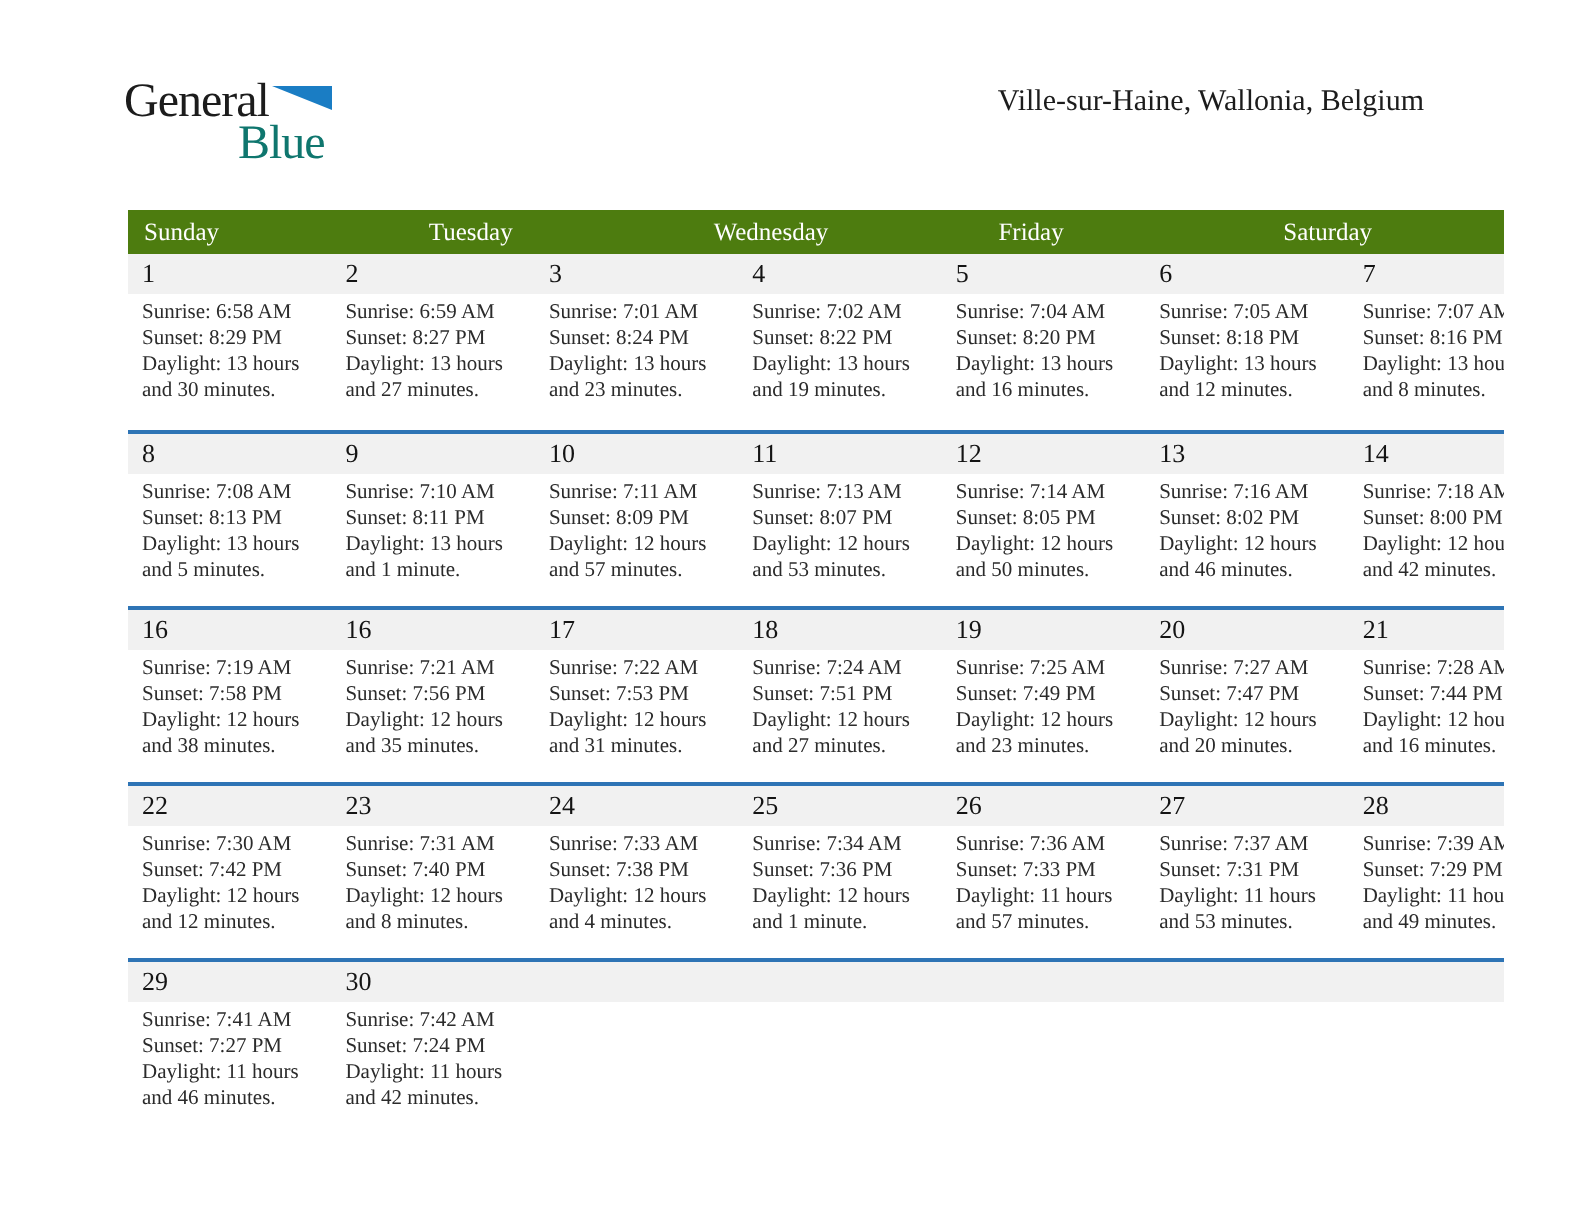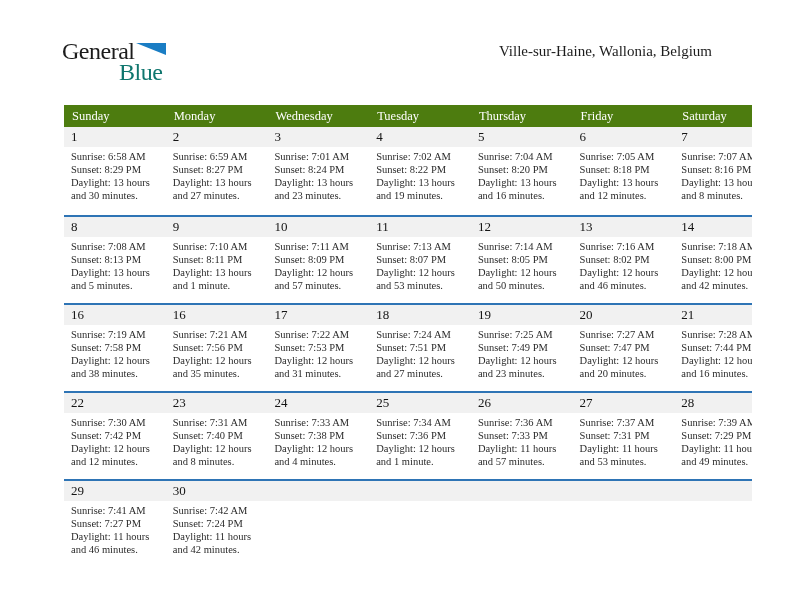--- a/index.html
+++ b/index.html
@@ -65,24 +65,22 @@
     <span class="logo-blue">Blue</span>
   </div>
 
   <div class="title-block">
     <div class="location-subtitle">Ville-sur-Haine, Wallonia, Belgium</div>
   </div>
 
   <div class="calendar">
     <div class="weekday-row">
         <div class="weekday-cell">Sunday</div>
-        <div class="weekday-cell">Monday</div>
+        <div class="weekday-cell">Tuesday</div>
         <div class="weekday-cell">Wednesday</div>
-        <div class="weekday-cell">Tuesday</div>
-        <div class="weekday-cell">Thursday</div>
         <div class="weekday-cell">Friday</div>
         <div class="weekday-cell">Saturday</div>
       </div>
     <div id="grid">
         <div class="week-row">
           <div class="day-cell">
             <div class="day-num">1</div>
             <div class="day-details">
               <div>Sunrise: 6:58 AM</div>
               <div>Sunset: 8:29 PM</div>

